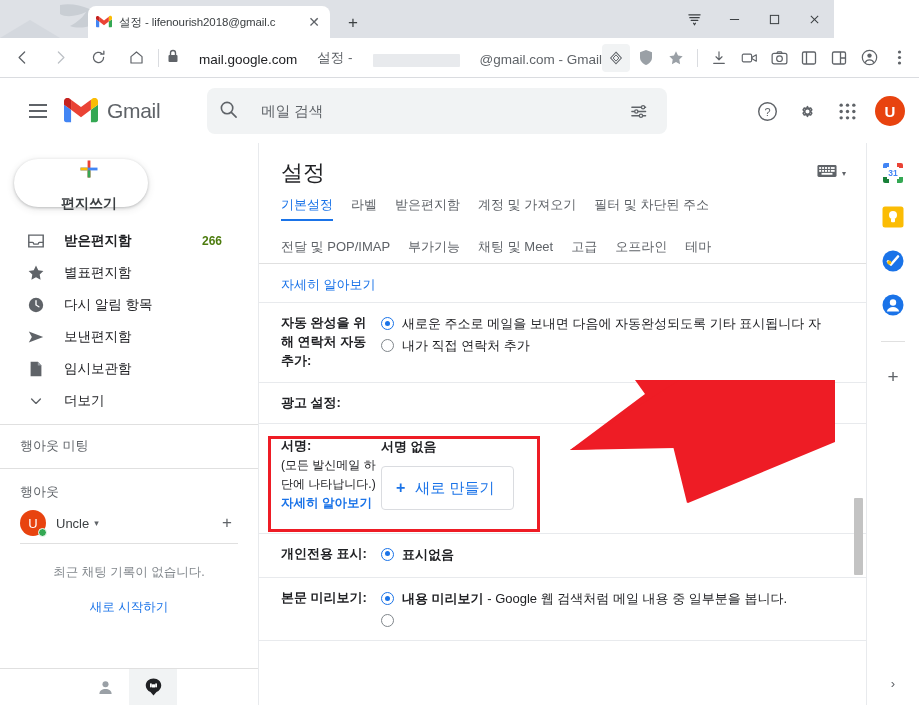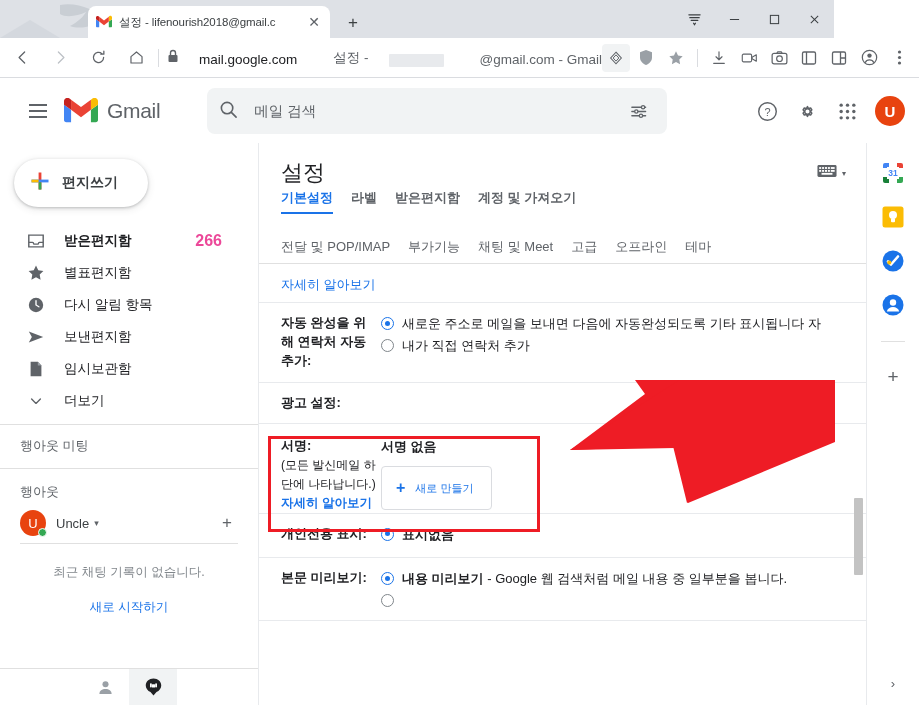--- a/index.html
+++ b/index.html
@@ -48,21 +48,21 @@
   }
   .nav-btn {
     width: 32px; height: 32px; margin-left: 6px;
     display: flex; align-items: center; justify-content: center; color: #5f6368;
   }
   .nav-btn.disabled { color: #bdc1c6; }
   .url-sep { width: 1px; height: 18px; background: #dadce0; margin: 0 8px 0 6px; }
   .url-area { display: flex; align-items: flex-end; flex: 1; gap: 20px; overflow: hidden; }
   .lock-icon { flex: 0 0 12px; }
   .url-text { font-size: 13.5px; color: #202124; white-space: nowrap; }
-  .url-rest { font-size: 13.5px; color: #5f6368; white-space: nowrap; margin-left: 16px; }
+  .url-rest { font-size: 13.5px; color: #5f6368; white-space: nowrap; }
   .url-redact {
     display: inline-block; width: 96px; height: 13px; background: #e8eaed;
     vertical-align: middle; border-radius: 1px;
   }
   .tb-icons { display: flex; align-items: center; gap: 2px; padding-right: 6px; }
   .tb-icon {
     width: 28px; height: 28px; display: flex; align-items: center; justify-content: center;
     color: #5f6368;
   }
   .tb-icon.boxed { background: #f1f3f4; border-radius: 4px; }
@@ -73,52 +73,52 @@
     position: absolute; top: 79px; left: 0; width: 919px; height: 64px;
     background: #fff; display: flex; align-items: center;
   }
   .hamburger { width: 40px; height: 40px; margin-left: 18px;
     display: flex; flex-direction: column; justify-content: center; align-items: center; gap: 4px; }
   .hamburger span { display: block; width: 18px; height: 2px; background: #5f6368; }
   .gm-logo { display: flex; align-items: center; gap: 9px; margin-left: 6px; }
   .gm-wordmark { font-size: 21px; color: #5f6368; letter-spacing: -0.3px; }
   .search-bar {
     margin-left: 47px; width: 460px; height: 46px; background: #f1f3f4;
-    border-radius: 8px; display: flex; align-items: center; padding: 0 12px; gap: 16px;
+    border-radius: 8px; display: flex; align-items: center; padding: 0 12px; gap: 23px;
   }
   .search-input-txt { flex: 1; font-size: 14.5px; color: #5f6368; }
   .search-opt { width: 34px; height: 34px; display: flex; align-items: center; justify-content: center; color: #5f6368; }
   .hdr-right { margin-left: auto; display: flex; align-items: center; gap: 4px; padding-right: 14px; }
   .hdr-icon { width: 36px; height: 36px; display: flex; align-items: center; justify-content: center; color: #5f6368; }
   .avatar {
     width: 30px; height: 30px; border-radius: 50%; background: #e8430f; color: #fff;
     display: flex; align-items: center; justify-content: center;
     font-size: 15px; font-weight: bold; margin-left: 6px;
   }
 
   
   .sidebar {
     position: absolute; top: 143px; left: 0; width: 258px; height: 562px;
     background: #fff; overflow: hidden;
   }
   .compose-btn {
     margin: 16px 0 0 14px; width: 134px; height: 48px; border-radius: 24px;
     background: #fff; box-shadow: 0 1px 3px rgba(60,64,67,.3), 0 2px 6px 2px rgba(60,64,67,.08);
-    display: flex; align-items: center; gap: 12px; padding-left: 16px;
+    display: flex; align-items: center; gap: 12px; padding-left: 16px; flex-direction: column;
   }
   .compose-label { font-size: 14px; color: #3c4043; font-weight: bold; }
   .nav-list { margin-top: 18px; }
   .nav-item {
     height: 32px; display: flex; align-items: center; padding-left: 26px;
     gap: 18px; position: relative;
   }
   .nav-ico { width: 20px; height: 20px; display: flex; align-items: center; justify-content: center; color: #5f6368; }
   .nav-label { font-size: 13.5px; color: #202124; }
   .nav-item.active .nav-label { font-weight: bold; }
-  .nav-count { position: absolute; right: 36px; font-size: 16px; color: #ec4899; font-weight: bold; text-align: right; }
+  .nav-count { position: absolute; right: 36px; font-size: 12px; color: #4d7c0f; font-weight: bold; text-align: right; }
   .sb-divider { height: 1px; background: #e0e0e0; margin: 7px 0 0 0; }
   .sb-section-title { font-size: 13px; color: #5f6368; padding: 12px 0 6px 20px; }
   .hangouts-head { font-size: 13px; color: #5f6368; padding: 14px 0 4px 20px; }
   .hangouts-user { display: flex; align-items: center; padding-left: 20px; height: 36px; position: relative; }
   .hg-avatar {
     width: 26px; height: 26px; border-radius: 50%; background: #e8430f; color: #fff;
     display: flex; align-items: center; justify-content: center; font-size: 13px; position: relative;
   }
   .hg-online {
     position: absolute; right: -1px; bottom: -1px; width: 9px; height: 9px;
@@ -144,21 +144,21 @@
     position: absolute; top: 143px; left: 258px; width: 608px; height: 562px;
     background: #fff; border-left: 1px solid #e8eaed; overflow: hidden;
   }
   .settings-title-row {
     display: flex; align-items: center; padding: 14px 20px 0 22px; height: 46px;
   }
   .settings-title { font-size: 22px; color: #202124; font-weight: normal; }
   .kb-shortcut { margin-left: auto; display: flex; align-items: center; gap: 5px; }
   .kb-caret { font-size: 8px; color: #5f6368; }
   .tabs-wrap { border-bottom: 1px solid #e0e0e0; padding: 0 22px; }
-  .tabs-row { display: flex; gap: 18px; align-items: flex-start; height: 38px; font-weight: bold; }
+  .tabs-row { display: flex; gap: 18px; align-items: center; height: 38px; }
   .tab-item { font-size: 13px; color: #5f6368; padding-bottom: 7px; white-space: nowrap; }
   .tab-item.active { color: #1a73e8; border-bottom: 2.5px solid #1a73e8; padding-bottom: 5px; }
   .tabs-row2 { display: flex; gap: 18px; align-items: flex-end; height: 36px; }
 
   .settings-body { position: relative; padding: 0 0 0 0; height: 412px; overflow: hidden; }
   .srow {
     display: flex; padding: 11px 22px 11px 22px; border-bottom: 1px solid #e8eaed;
     font-size: 13px; color: #202124;
   }
   .srow-label { width: 100px; flex: 0 0 100px; font-weight: bold; line-height: 1.45; }
@@ -180,21 +180,21 @@
   .radio-txt .norm { font-weight: normal; }
   .link-blue { color: #1a73e8; }
   .clip-row { padding-top: 0; padding-bottom: 8px; }
   .clip-top { height: 12px; overflow: hidden; opacity: .5; }
   .new-sig-btn {
     display: inline-flex; align-items: center; gap: 10px;
     border: 1px solid #dadce0; border-radius: 4px; padding: 9px 18px 9px 14px;
     margin-top: 9px; background: #fff;
   }
   .new-sig-plus { color: #1a73e8; font-size: 16px; font-weight: bold; }
-  .new-sig-label { color: #1a73e8; font-size: 11px; }
+  .new-sig-label { color: #1a73e8; font-size: 15px; }
   .sig-value { font-size: 13px; color: #202124; font-weight: bold; }
 
   .highlight-box {
     position: absolute; left: 268px; top: 436px; width: 272px; height: 96px;
     border: 3px solid #ee1c25; pointer-events: none; z-index: 40;
   }
   .big-arrow { position: absolute; left: 545px; top: 380px; z-index: 41; pointer-events: none; }
 
   .main-scrollbar {
     position: absolute; right: 3px; top: 355px; width: 9px; height: 77px;
@@ -568,20 +568,21 @@
         <span class="kb-caret">▾</span>
       </div>
     </div>
 
     <div class="tabs-wrap">
       <div class="tabs-row">
         <div class="tab-item active">기본설정</div>
         <div class="tab-item">라벨</div>
         <div class="tab-item">받은편지함</div>
         <div class="tab-item">계정 및 가져오기</div>
+        <div class="tab-item">필터 및 차단된 주소</div>
       </div>
       <div class="tabs-row2">
         <div class="tab-item">전달 및 POP/IMAP</div>
         <div class="tab-item">부가기능</div>
         <div class="tab-item">채팅 및 Meet</div>
         <div class="tab-item">고급</div>
         <div class="tab-item">오프라인</div>
         <div class="tab-item">테마</div>
       </div>
     </div>
@@ -610,21 +611,21 @@
             <span class="radio"></span>
             <span class="radio-txt">내가 직접 연락처 추가</span>
           </div>
         </div>
       </div>
 
       <div class="srow">
         <div class="srow-label">광고 설정:</div>
       </div>
 
-      <div class="srow" style="padding-top:13px;padding-bottom:0;">
+      <div class="srow" style="padding-top:13px;padding-bottom:20px;">
         <div class="srow-label">
           <span>서명:</span><br>
           <span class="sub">(모든 발신메일 하</span><br>
           <span class="sub">단에 나타납니다.)</span><br>
           <a class="lnk">자세히 알아보기</a>
         </div>
         <div class="srow-content">
           <div class="sig-value">서명 없음</div>
           <div class="new-sig-btn">
             <span class="new-sig-plus">+</span>

